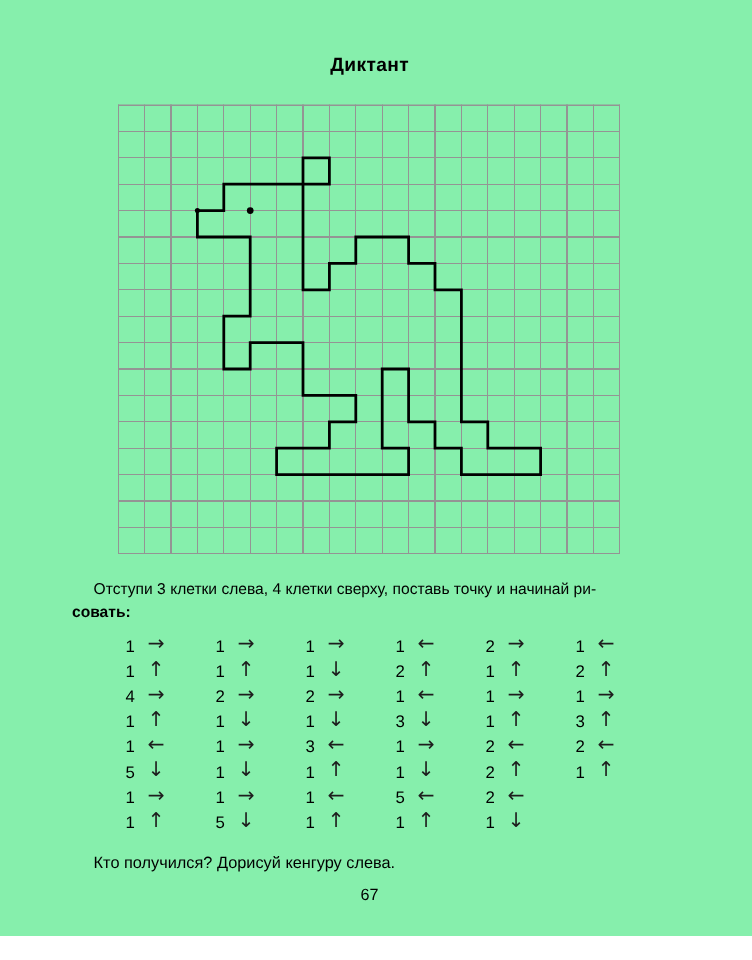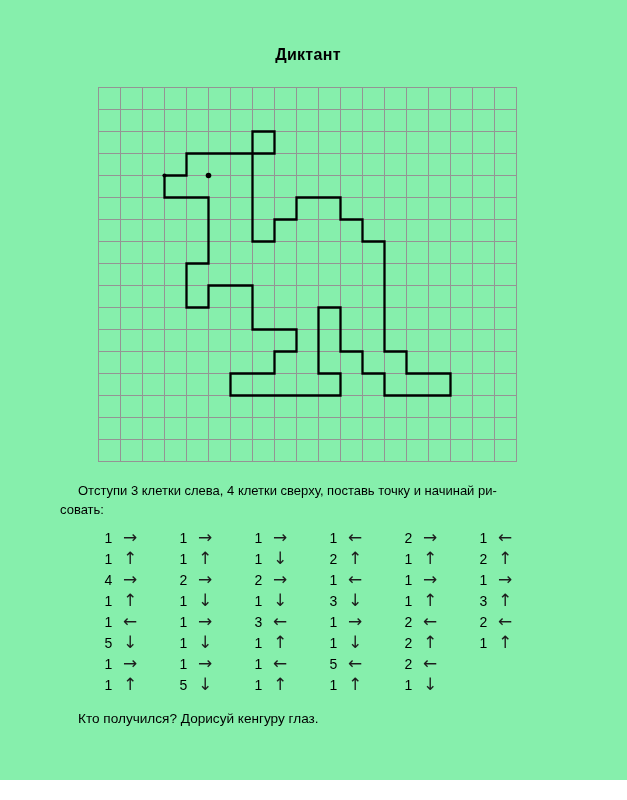--- a/index.html
+++ b/index.html
@@ -30,21 +30,21 @@
     line-height: 0;
   }
   .instruction {
     position: absolute;
     left: 60px; top: 481px; width: 505px;
     margin: 0;
     font-size: 13px;
     line-height: 19px;
   }
   .instr-line1 { display: block; text-indent: 18px; white-space: nowrap; }
-  .instr-line2 { display: block; }
+  .instr-line2 { display: block; font-weight: bold; }
   .dict-table {
     position: absolute;
     left: 103px; top: 527px;
     display: flex;
   }
   .dict-col { width: 75px; }
   .dict-step {
     height: 21px;
     display: flex;
     align-items: center;
@@ -330,16 +330,17 @@
           <span class="step-count">2</span>
           <span class="step-arrow">←</span>
         </div>
         <div class="dict-step">
           <span class="step-count">1</span>
           <span class="step-arrow">↑</span>
         </div>
       </div>
     </div>
 
-  <p class="question">Кто получился? Дорисуй кенгуру глаз.</p>
-
+  <p class="question">Кто получился? Дорисуй кенгуру слева.</p>
+
+  <div class="page-number">67</div>
 
 </div>
 
 </body></html>

